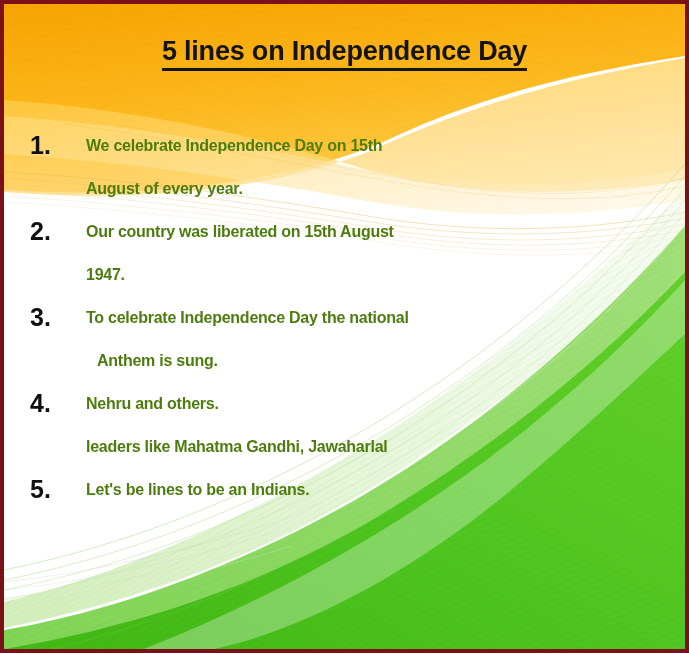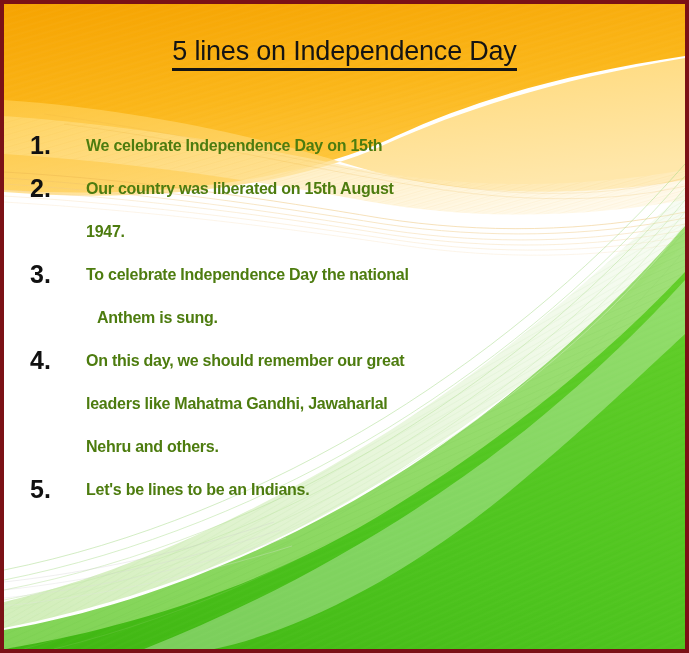--- a/index.html
+++ b/index.html
@@ -42,21 +42,21 @@
     box-sizing:border-box;
   }
 
   .title{
     position:absolute;
     top:32px;
     left:0;
     width:100%;
     text-align:center;
     font-size:27px;
-    font-weight:normal;
+    font-weight:bold;
     color:#141414;
     letter-spacing:-0.2px;
     white-space:nowrap;
   }
   .title span.title-text{
     border-bottom:3px solid #141414;
     padding-bottom:2px;
   }
 
   .list{
@@ -212,20 +212,21 @@
     <div class="title">
       <span class="title-text">5 lines on Independence Day</span>
     </div>
 
     <div class="list">
 
       <div class="list-item">
         <div class="item-number">1.</div>
         <div class="item-body">
           <div class="item-line">We celebrate Independence Day on 15th</div>
+          <div class="item-line">August of every year.</div>
         </div>
       </div>
 
       <div class="list-item">
         <div class="item-number">2.</div>
         <div class="item-body">
           <div class="item-line">Our country was liberated on 15th August</div>
           <div class="item-line">1947.</div>
         </div>
       </div>
@@ -234,23 +235,22 @@
         <div class="item-number">3.</div>
         <div class="item-body">
           <div class="item-line">To celebrate Independence Day the national</div>
           <div class="item-line indent-2">Anthem is sung.</div>
         </div>
       </div>
 
       <div class="list-item">
         <div class="item-number">4.</div>
         <div class="item-body">
-          <div class="item-line">On this day, we should remember our great</div>
+          <div class="item-line">Nehru and others.</div>
           <div class="item-line">leaders like Mahatma Gandhi, Jawaharlal</div>
-          <div class="item-line">Nehru and others.</div>
         </div>
       </div>
 
       <div class="list-item">
         <div class="item-number">5.</div>
         <div class="item-body">
           <div class="item-line">Let's be lines to be an Indians.</div>
         </div>
       </div>
 

